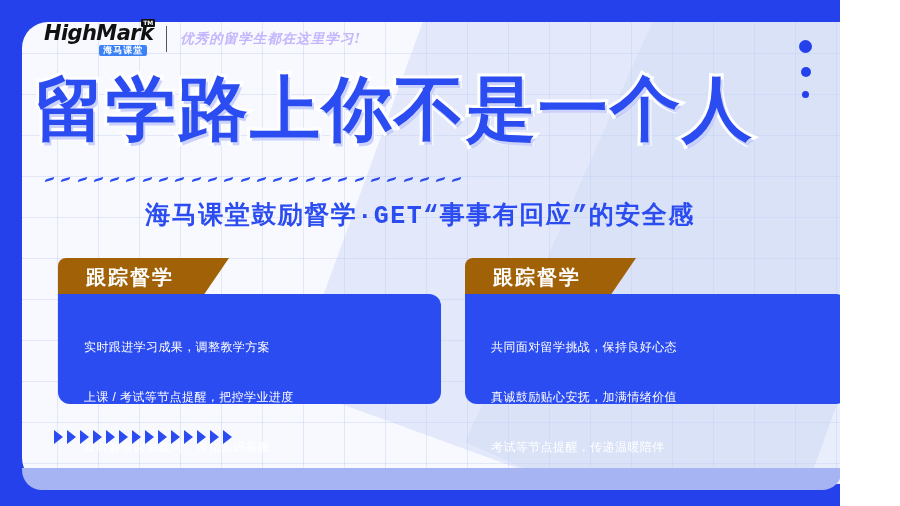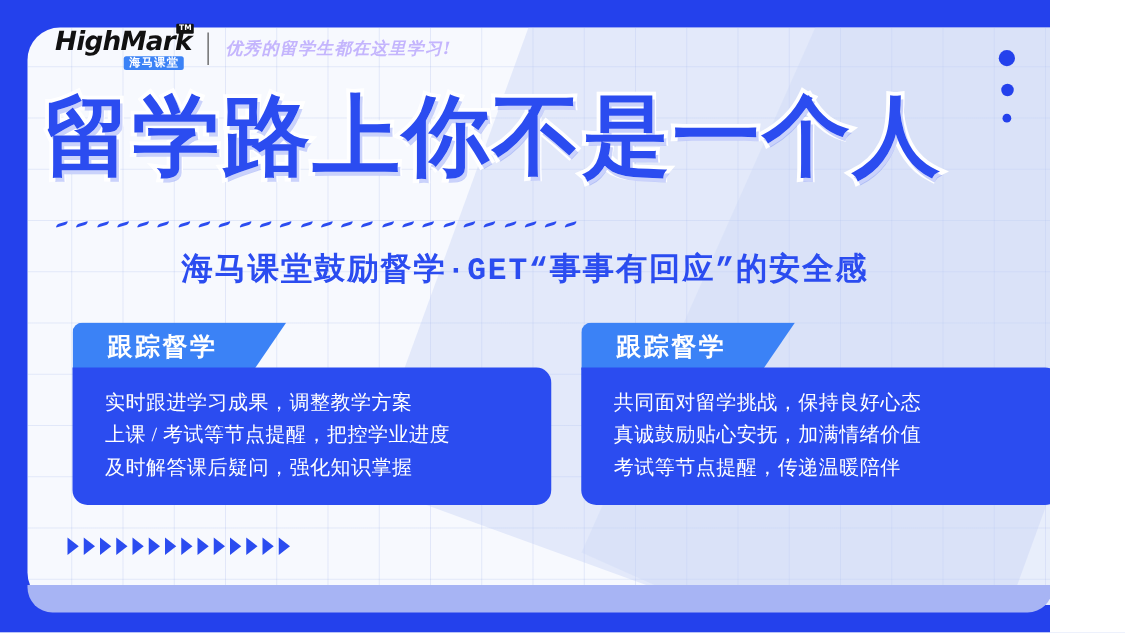--- a/index.html
+++ b/index.html
@@ -206,21 +206,21 @@
     width: 790px;
     display: flex;
     gap: 24px;
   }
   .card { position: relative; width: 383px; }
 
   .card-tab {
     position: relative;
     width: 171px;
     height: 38px;
-    background: #3b82f6;
+    background: #a16207;
     border-radius: 8px 0 0 0;
     display: flex;
     align-items: center;
     padding-left: 28px;
     clip-path: polygon(0 0, 100% 0, calc(100% - 26px) 100%, 0 100%);
   }
   .card-tab span {
     font-family: "DejaVu Sans", sans-serif;
     font-weight: 700;
     font-size: 20px;
@@ -232,26 +232,27 @@
   .card-body {
     position: relative;
     margin-top: -2px;
     width: 383px;
     height: 110px;
     background: #2b4cf0;
     border-radius: 0 12px 12px 12px;
     padding: 16px 0 0 26px;
   }
   .card-body p {
-    font-family: Liberation Serif, serif;
-    font-size: 16px;
+    font-family: Liberation Sans, sans-serif;
+    font-size: 12px;
     line-height: 26px;
     color: #ffffff;
     letter-spacing: 0.4px;
     white-space: nowrap;
+    margin-top: 24px;
   }
 
   
   .arrows {
     position: absolute;
     left: 54px;
     top: 430px;
     display: flex;
     gap: 4px;
   }

